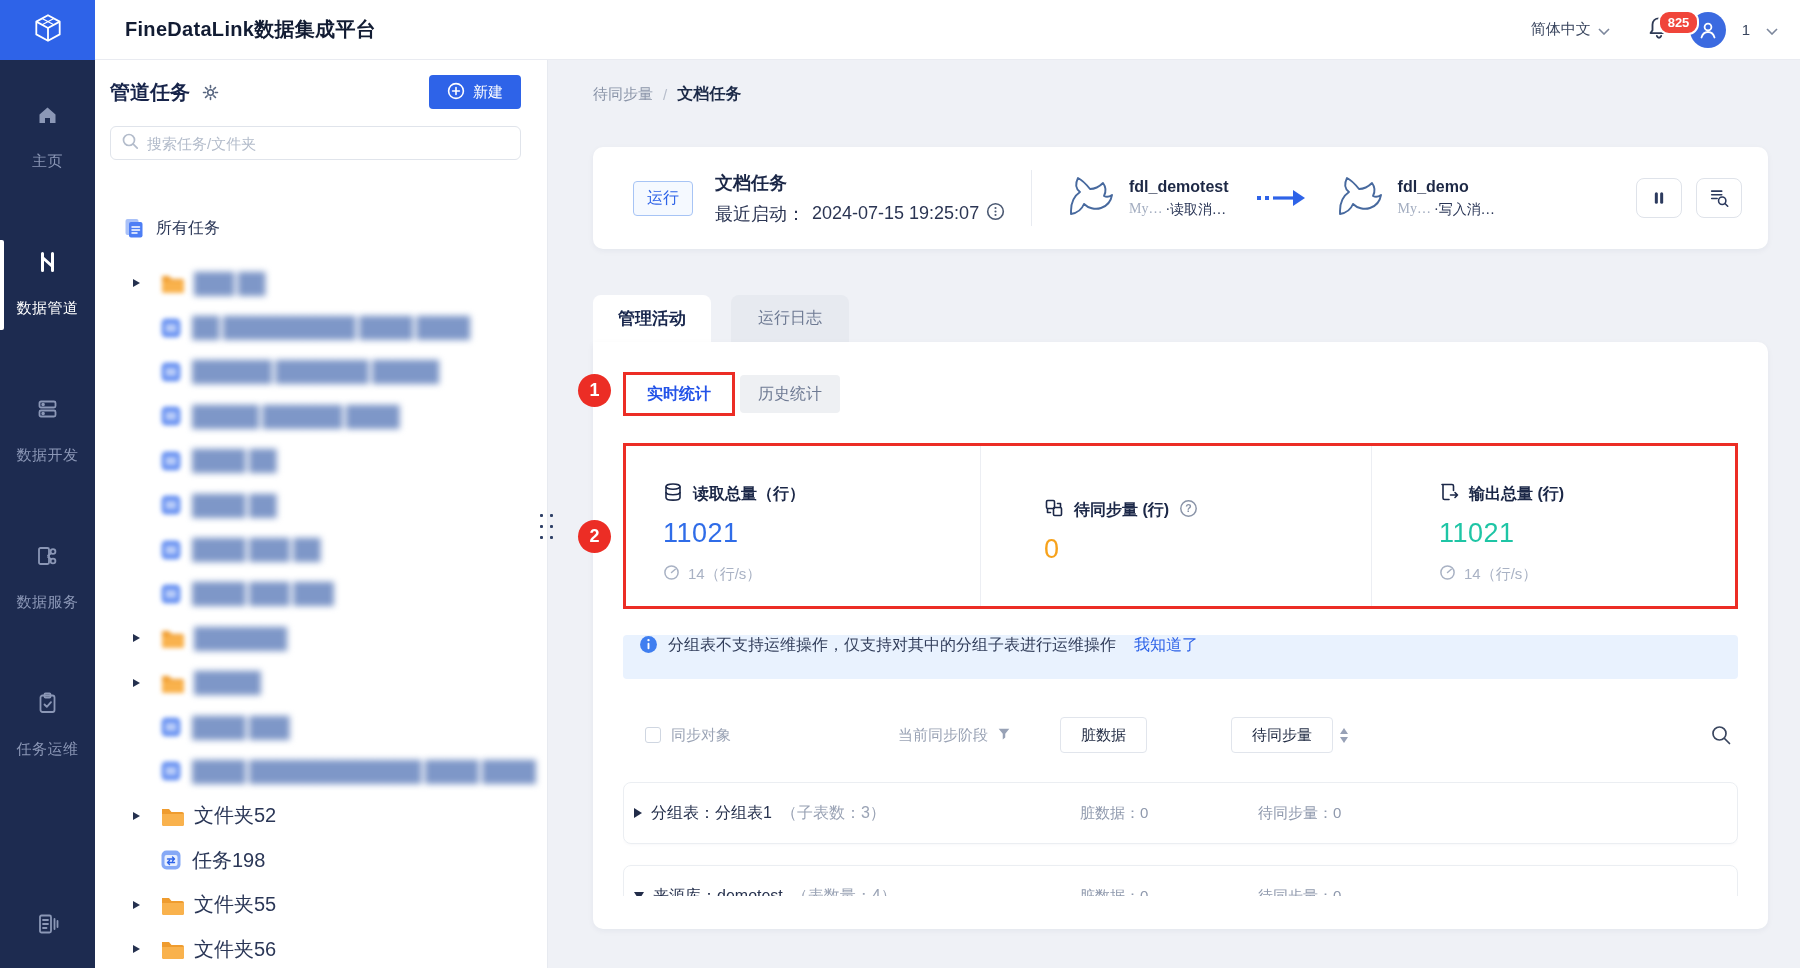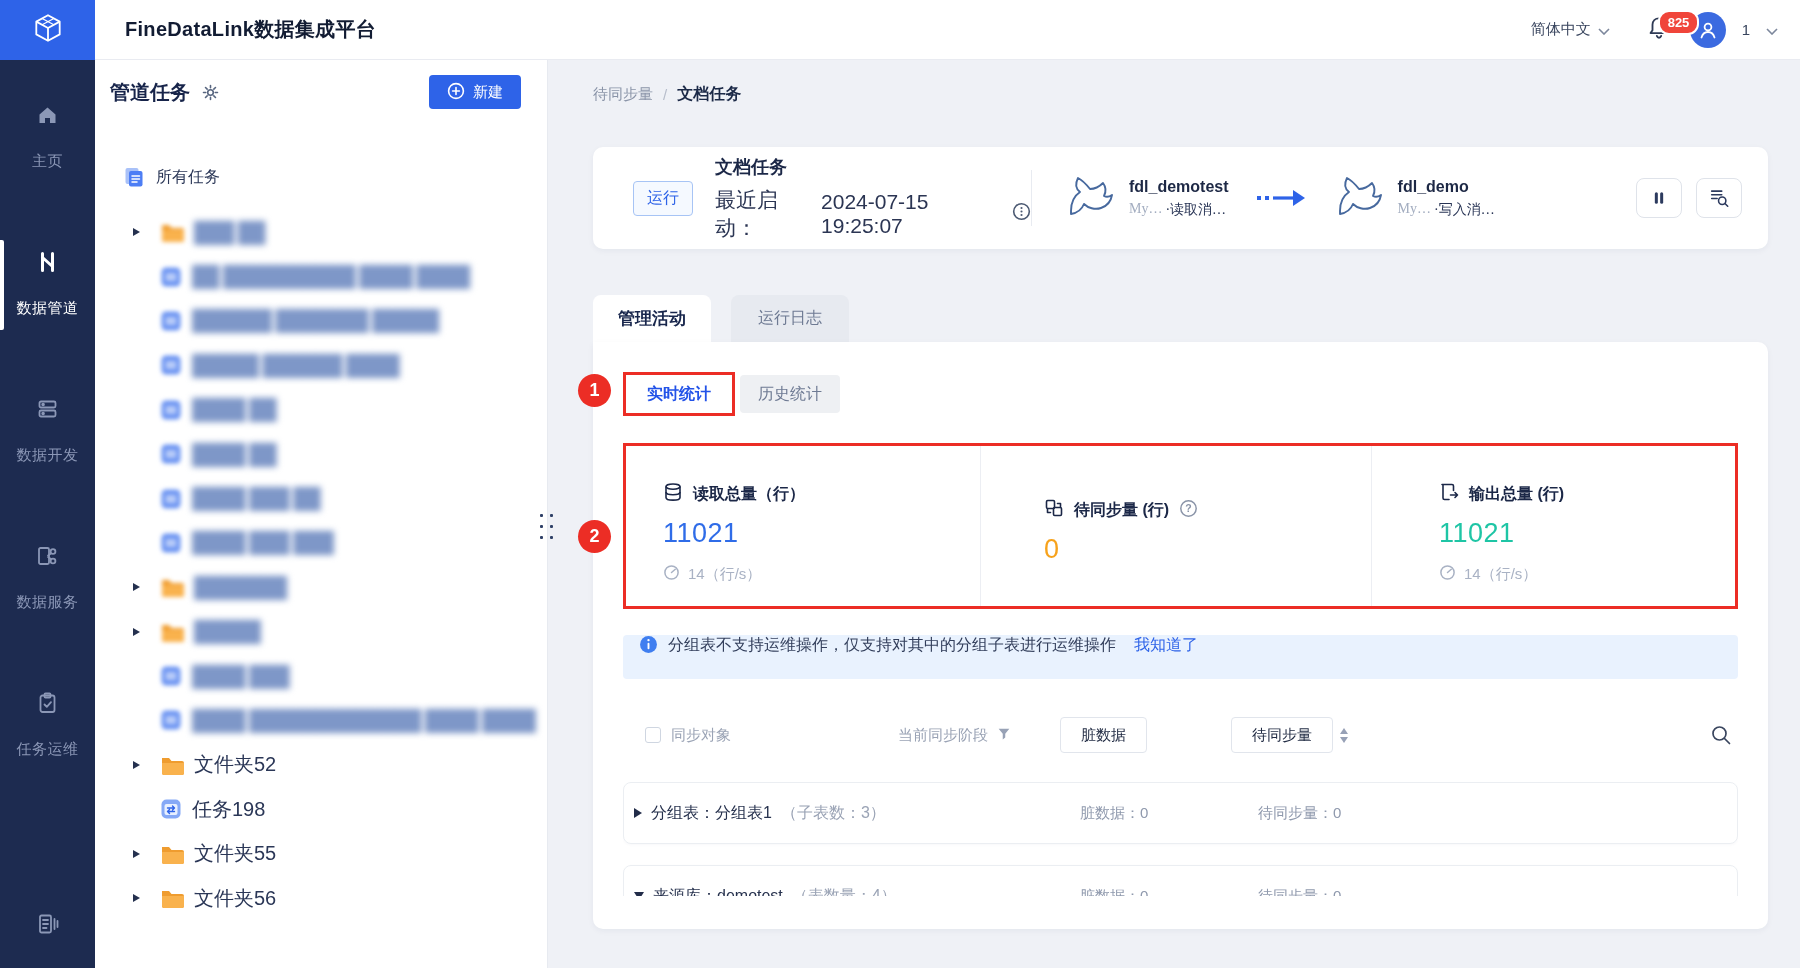--- a/index.html
+++ b/index.html
@@ -52,21 +52,21 @@
   .main { position:absolute; left:548px; top:60px; right:0; bottom:0; }
   .breadcrumb { padding:24px 0 0 45px; display:flex; align-items:center; gap:10px; font-size:15px; }
   .bc-parent { color:#8a94a8; cursor:pointer; }
   .bc-sep { color:#b6bdcb; }
   .bc-current { color:#1b2947; font-weight:bold; font-size:16px; }
 
   .card1 { margin:42px 32px 0 45px; height:102px; background:#fff; border-radius:10px; box-shadow:0 2px 6px rgba(20,40,80,0.05); display:flex; align-items:center; padding:0 26px 0 40px; }
   .status-badge { color:#2e63e8; border:1px solid #a7c4f5; background:#f5f9ff; border-radius:4px; font-size:16px; padding:6px 13px; }
   .task-info { margin-left:22px; flex:0 0 316px; }
   .task-title { font-size:18px; font-weight:bold; color:#1b2747; }
-  .task-sub { margin-top:7px; font-size:21px; color:#2b3553; display:flex; align-items:center; gap:7px; }
+  .task-sub { margin-top:7px; font-size:18px; color:#2b3553; display:flex; align-items:center; gap:7px; }
   .vdivider { width:1px; height:56px; background:#e8ebf1; }
   .conn { display:flex; align-items:center; margin-left:36px; }
   .db-block { display:flex; align-items:center; gap:13px; }
   .db-name { font-size:16px; font-weight:bold; color:#1d2845; }
   .db-sub { font-size:14px; margin-top:5px; display:flex; gap:3px;font-family:Liberation Serif, serif; }
   .db-sub .g { color:#a3adc0; } .db-sub .d { color:#273354; }
   .flow-arrow { margin:0 28px; display:flex; align-items:center; }
   .hdr-btns { margin-left:auto; display:flex; gap:14px; }
   .icon-btn { width:46px; height:40px; border:1px solid #dfe3ea; border-radius:8px; background:#fff; display:flex; align-items:center; justify-content:center; cursor:pointer; }
 
@@ -242,20 +242,29 @@
         <span>
           <svg width="18" height="18" viewBox="0 0 18 18" fill="none" stroke="#fff" stroke-width="1.6" stroke-linecap="round">
             <circle cx="9" cy="9" r="7.4"></circle>
               <path d="M9 5.6v6.8M5.6 9h6.8"></path>
           </svg>
         </span>
         <span>新建</span>
       </button>
     </div>
 
+    <div class="search-box">
+      <span>
+        <svg width="18" height="18" viewBox="0 0 18 18" fill="none" stroke="#b3bccb" stroke-width="1.7" stroke-linecap="round">
+            <circle cx="8" cy="8" r="5.5"></circle>
+            <path d="M12.2 12.2l4 4"></path>
+          </svg>
+      </span>
+      <input type="text" placeholder="搜索任务/文件夹" style="">
+    </div>
 
     <div class="tree">
       <div class="tree-row root">
         <span class="row-ic">
           <svg width="23" height="23" viewBox="0 0 23 23">
             <rect x="2.5" y="2" width="13" height="16" rx="2" fill="#a9c1f8"></rect>
             <rect x="6" y="5" width="13.5" height="15.5" rx="2" fill="#4d7ef5"></rect>
             <path d="M9 10h7.5M9 13h7.5M9 16h5" stroke="#fff" stroke-width="1.5" stroke-linecap="round"></path>
           </svg>
         </span>

